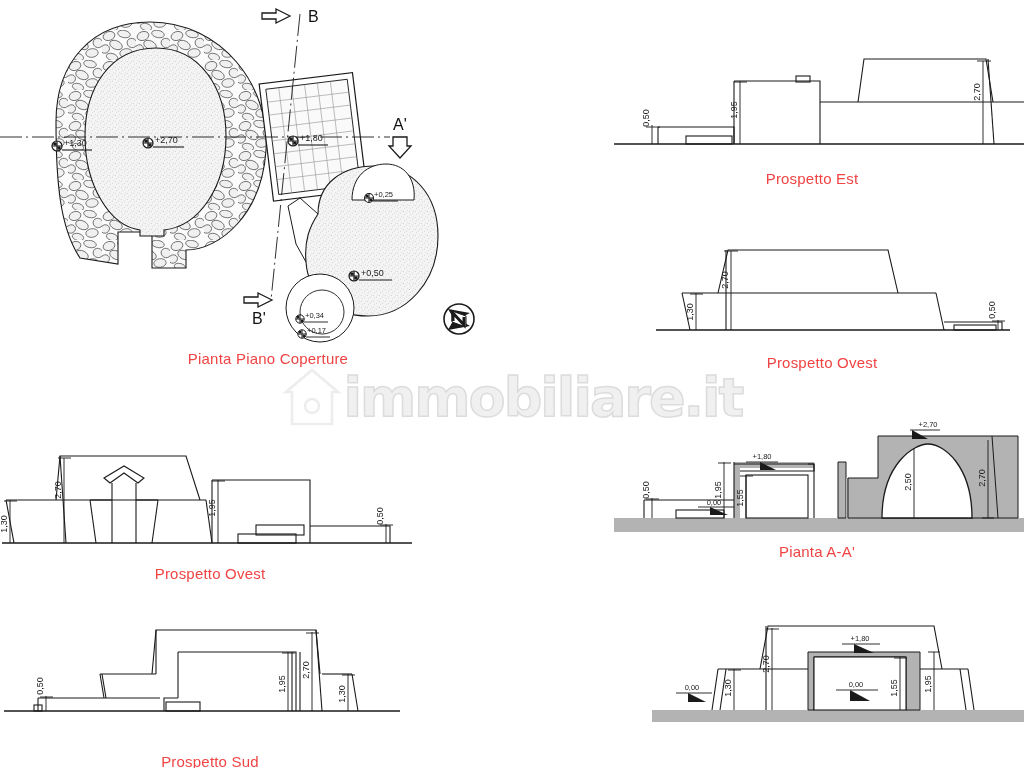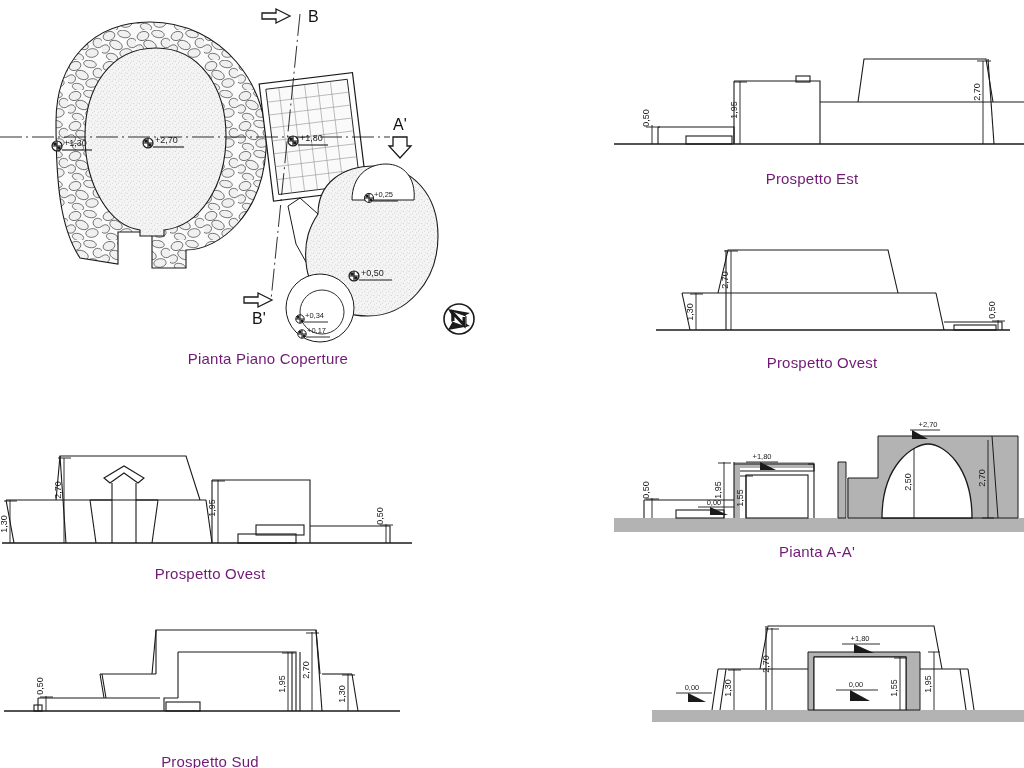--- a/index.html
+++ b/index.html
@@ -20,21 +20,21 @@
     overflow: hidden;
   }
   .panel {
     position: absolute;
   }
   .panel-caption {
     position: absolute;
     text-align: center;
     font-family: "Liberation Sans", sans-serif;
     font-size: 15px;
-    color: #701a75;
+    color: #ef4444;
     letter-spacing: 0.2px;
     white-space: nowrap;
     width: 100%;
     left: 0;
   }
   svg { display: block; overflow: visible; }
   .dimtxt {
     font-family: "Liberation Sans", sans-serif;
     font-size: 9px;
     fill: #1a1a1a;
@@ -548,14 +548,21 @@
       <text class="dimtxt-sm" x="42" y="78" text-anchor="middle">0,00</text>
       <text class="dimtxt" x="81" y="76" transform="rotate(-90 81 76)" text-anchor="middle">1,30</text>
       <text class="dimtxt" x="119" y="52" transform="rotate(-90 119 52)" text-anchor="middle">2,70</text>
       <text class="dimtxt-sm" x="210" y="29" text-anchor="middle">+1,80</text>
       <text class="dimtxt-sm" x="206" y="75" text-anchor="middle">0,00</text>
       <text class="dimtxt" x="247" y="76" transform="rotate(-90 247 76)" text-anchor="middle">1,55</text>
       <text class="dimtxt" x="281" y="72" transform="rotate(-90 281 72)" text-anchor="middle">1,95</text>
     </svg>
   </div>
 
+  <div id="watermark">
+    <svg class="wm-house" viewBox="0 0 60 62">
+      <path d="M 30 4 L 56 26 L 50 26 L 50 58 L 10 58 L 10 26 L 4 26 Z" fill="none" stroke="#ededed" stroke-width="2.6"></path>
+      <circle cx="30" cy="40" r="7" fill="none" stroke="#ededed" stroke-width="2.6"></circle>
+    </svg>
+    <span class="wm-text">immobiliare.it</span>
+  </div>
 
 </div>
 
 </body></html>

